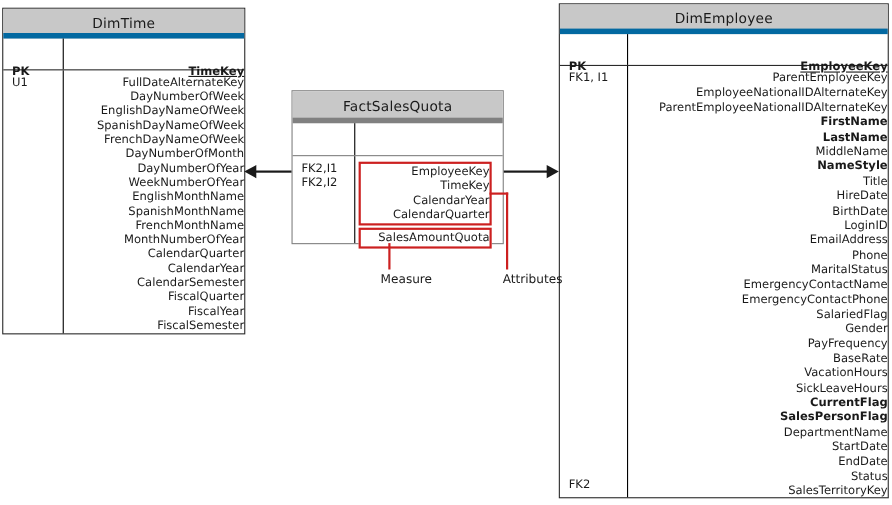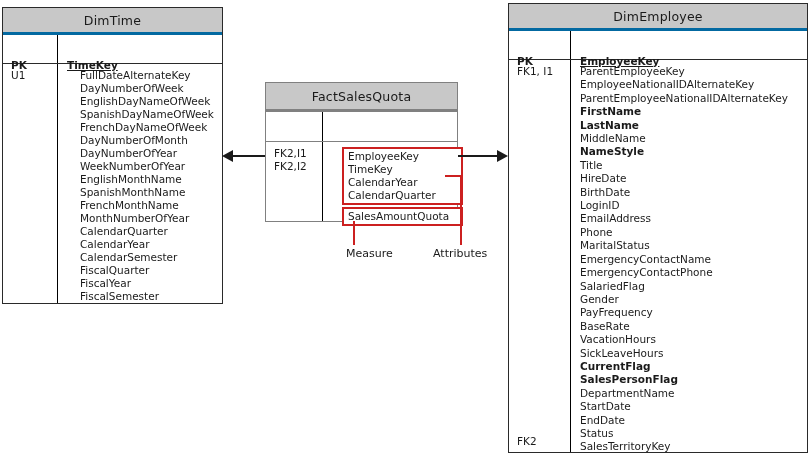--- a/index.html
+++ b/index.html
@@ -5,31 +5,31 @@
   * { margin:0; padding:0; box-sizing:border-box; }
   html,body { background:#fff; }
   #stage {
     position:relative; width:811px; height:459px; background:#ffffff;
     font-family:"DejaVu Sans","Liberation Sans",sans-serif;
     color:#1a1a1a; overflow:hidden;
   }
   
   .tbl { position:absolute; background:#fff; border:1px solid #2a2a2a; }
   .tbl-hd {
-    height:27px; background:#c8c8c8; border-bottom:3px solid #0369a1;
+    height:27px; background:#c8c8c8; border-bottom:5px solid #0369a1;
     text-align:center; line-height:26px; font-size:12.5px; letter-spacing:0.2px;
   }
   .tbl-pk { display:flex; height:29px; border-bottom:1px solid #2a2a2a; }
   .tbl-bd { display:flex; }
   .kc {
     border-right:1px solid #000; padding:5px 0 4px 8px; font-size:10.5px;
     line-height:13px; display:flex; flex-direction:column; justify-content:space-between;
     flex:0 0 auto;
   }
-  .nc { flex:1 1 auto; padding:5px 0 0 9px; font-size:10.5px; }
+  .nc { flex:1 1 auto; padding:5px 0 0 9px; font-size:10.5px;text-align:right; }
   .tbl-pk .kc, .tbl-pk .nc { padding-top:24px; }
   .pk-label { font-weight:bold; }
   .pk-name { font-weight:bold; text-decoration:underline; }
   .row { white-space:nowrap; }
   .bold { font-weight:bold; }
 
   
   #dimtime { left:2px; top:7px; width:221px; height:297px; }
   #dimtime .kc { width:55px; }
   #dimtime .tbl-bd { height:239px; }
@@ -39,21 +39,21 @@
   #dimemployee { left:508px; top:3px; width:300px; height:450px; }
   #dimemployee .kc { width:62px; }
   #dimemployee .tbl-bd { height:392px; }
   #dimemployee .row { line-height:13.4px; }
 
   
   #fact { left:265px; top:82px; width:193px; height:140px; border-color:#808080; overflow:visible; }
   #fact .tbl-hd { border-bottom-color:#808080; height:29px; line-height:28px; }
   #fact .tbl-pk { height:30px; border-bottom-color:#808080; }
   #fact .kc { width:57px; border-right-color:#000; }
-  #fact .tbl-bd { height:79px;gap:16px; }
+  #fact .tbl-bd { height:79px; }
   #fact .row { line-height:13px; }
   #fact .nc { padding:0 0 0 2px; }
 
   .red-box {
     border:2px solid #cc2020; width:121px; margin-left:1px;
     padding:1px 0 1px 4px; background:#fff;
   }
   #attr-box { margin-top:5px; }
   #measure-box { margin-top:2px; }
 
@@ -65,21 +65,21 @@
   #arrow-left-line  { left:231px; top:155px; width:34px; height:2px; }
   #arrow-right-line { left:458px; top:155px; width:41px; height:2px; }
   #arrow-right-head { left:497px; top:150px; border-top:6px solid transparent; border-bottom:6px solid transparent; border-left:11px solid #1a1a1a; }
 
   #measure-leader { left:353px; top:221px; width:2px; height:24px; }
   #attr-leader-h  { left:445px; top:175px; width:17px; height:2px; }
   #attr-leader-v  { left:460px; top:175px; width:2px; height:70px; }
 
   .callout-label { position:absolute; font-size:11px; color:#1a1a1a; }
   #measure-label { left:330px; top:247px;margin-left:16px; }
-  #attributes-label { left:433px; top:247px; }
+  #attributes-label { left:457px; top:247px; }
 </style>
 </head>
 <body>
 
 <div id="stage">
 
   <div class="tbl" id="dimtime">
     <div class="tbl-hd">DimTime</div>
     <div class="tbl-pk">
       <div class="kc pk-label">PK</div>

